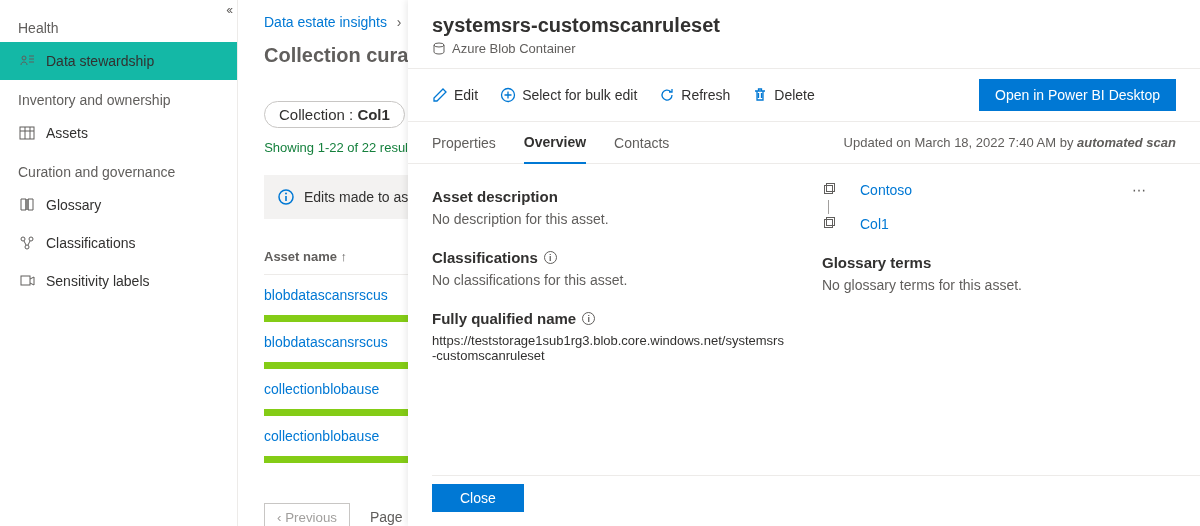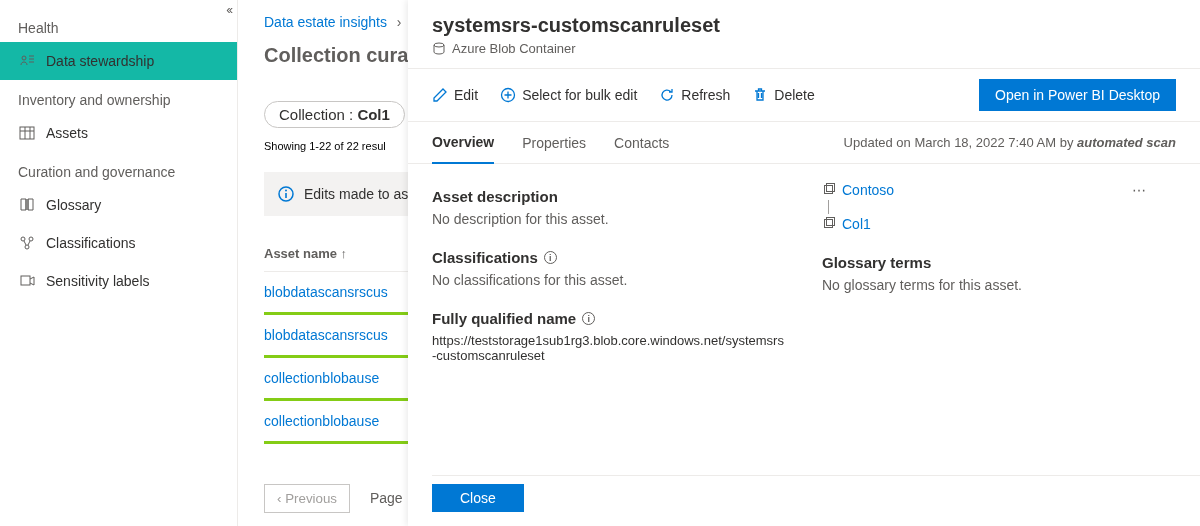--- a/index.html
+++ b/index.html
@@ -11,25 +11,25 @@
     .sidebar-item { display: flex; align-items: center; padding: 10px 18px; cursor: pointer; color: #323130; }
     .sidebar-item.selected { background: #14b8a6; }
     .sidebar-item .icon { width: 18px; height: 18px; margin-right: 10px; display: inline-flex; align-items: center; justify-content: center; color: #605e5c; flex-shrink: 0; }
     
     .middle { position: absolute; left: 238px; top: 0; width: 170px; height: 100%; padding: 14px 0 0 26px; overflow: hidden; white-space: nowrap; }
     .breadcrumb { font-size: 14px; color: #0078d4; cursor: pointer; }
     .breadcrumb-chev { color: #605e5c; margin: 0 6px; }
     .mid-title { font-size: 20px; font-weight: 600; margin-top: 14px; color: #605e5c; }
     .pill { display: inline-block; border: 1px solid #c8c6c4; border-radius: 16px; padding: 4px 14px; margin-top: 34px; font-size: 15px; }
     .pill b { font-weight: 600; }
-    .results-count { margin-top: 12px; color: #000000; font-size: 11px; }
+    .results-count { margin-top: 12px; color: #15803d; font-size: 13px; text-align: right; }
     .info-row { background: #f3f2f1; padding: 14px 14px; margin-top: 20px; display: flex; align-items: center; }
     .info-row .i-icon { width: 16px; height: 16px; margin-right: 10px; color: #0078d4; }
     .table-head { margin-top: 30px; font-size: 13px; color: #605e5c; font-weight: 600; border-bottom: 1px solid #edebe9; padding-bottom: 10px; }
-    .table-row { padding: 12px 0; border-bottom: 3px solid #84cc16; }
+    .table-row { padding: 12px 0; border-bottom: 7px solid #84cc16; }
     .link { color: #0078d4; cursor: pointer; }
     .pager { margin-top: 40px; }
     .pager-btn { border: 1px solid #c8c6c4; padding: 6px 12px; color: #a19f9d; background: #fff; cursor: pointer; }
     .pager-label { margin-left: 16px; color: #605e5c; }
     
     .detail { position: absolute; left: 408px; top: 0; right: 0; height: 100%; background: #fff; box-shadow: -2px 0 6px rgba(0,0,0,0.08); }
     .detail-head { padding: 14px 24px 12px; }
     .detail-title { font-size: 20px; font-weight: 600; }
     .detail-sub { margin-top: 4px; color: #605e5c; font-size: 13px; display: flex; align-items: center; text-align: right; }
     .detail-sub .icon { width: 14px; height: 14px; margin-right: 6px; }
@@ -41,21 +41,21 @@
     .tab { padding: 12px 0; cursor: pointer; color: #605e5c; }
     .tab.active { color: #323130; font-weight: 600; border-bottom: 2px solid #0078d4; margin-bottom: -1px; }
     .updated { margin-left: auto; color: #605e5c; font-size: 13px; padding: 12px 0; }
     .updated em { font-style: italic; font-weight: bold; }
     .content { padding: 18px 24px; display: flex; gap: 36px; }
     .col { flex: 1; }
     .sect-title { font-size: 15px; font-weight: 600; margin-top: 6px; margin-bottom: 6px; display: flex; align-items: center; gap: 6px; }
     .sect-title .hint { width: 13px; height: 13px; border: 1px solid #605e5c; border-radius: 50%; font-size: 9px; display: inline-flex; align-items: center; justify-content: center; color: #605e5c; }
     .sect-body { color: #605e5c; font-size: 14px; margin-bottom: 22px; }
     .dots { position: absolute; right: 28px; top: 0; color: #605e5c; letter-spacing: 2px; cursor: pointer; }
-    .path-item { display: flex; align-items: center; gap: 6px; margin-bottom: 2px; }
+    .path-item { display: flex; align-items: center; gap: 24px; margin-bottom: 2px; }
     .path-item .icon { width: 14px; height: 14px; color: #605e5c; }
     .path-line { margin-left: 6px; border-left: 1px solid #a19f9d; height: 14px; margin-bottom: 2px; }
     .col-right { position: relative; }
     .fqn { color: #323130; font-size: 13px; word-break: break-all; }
     .close-btn { position: absolute; left: 24px; bottom: 14px; background: #0078d4; color: #fff; border: none; padding: 6px 28px; cursor: pointer; font-size: 14px; }
     .detail-bottom-border { position: absolute; left: 24px; right: 0; bottom: 50px; border-top: 1px solid #edebe9; }
     svg { display: block; }
   </style>
 </head>
 <body>
@@ -194,22 +194,22 @@
       <span class="icon">
           <svg viewBox="0 0 16 16" width="16" height="16" fill="none" stroke="currentColor" stroke-width="1.3">
             <path d="M3 4h10M5 4v9h6V4M6.5 2h3v2h-3zM6.5 6v5M9.5 6v5"></path>
           </svg>
         </span>
       <span>Delete</span>
     </div>
     <button class="toolbar-btn">Open in Power BI Desktop</button>
   </div>
   <div class="tabs-row">
+    <div class="tab">Properties</div>
     <div class="tab active">Overview</div>
-    <div class="tab">Properties</div>
     <div class="tab">Contacts</div>
     <div class="updated">
       <span>Updated on March 18, 2022 7:40 AM by </span><em>automated scan</em>
     </div>
   </div>
   <div class="content">
     <div class="col">
       <div class="sect-title">Asset description</div>
       <div class="sect-body">No description for this asset.</div>
 

